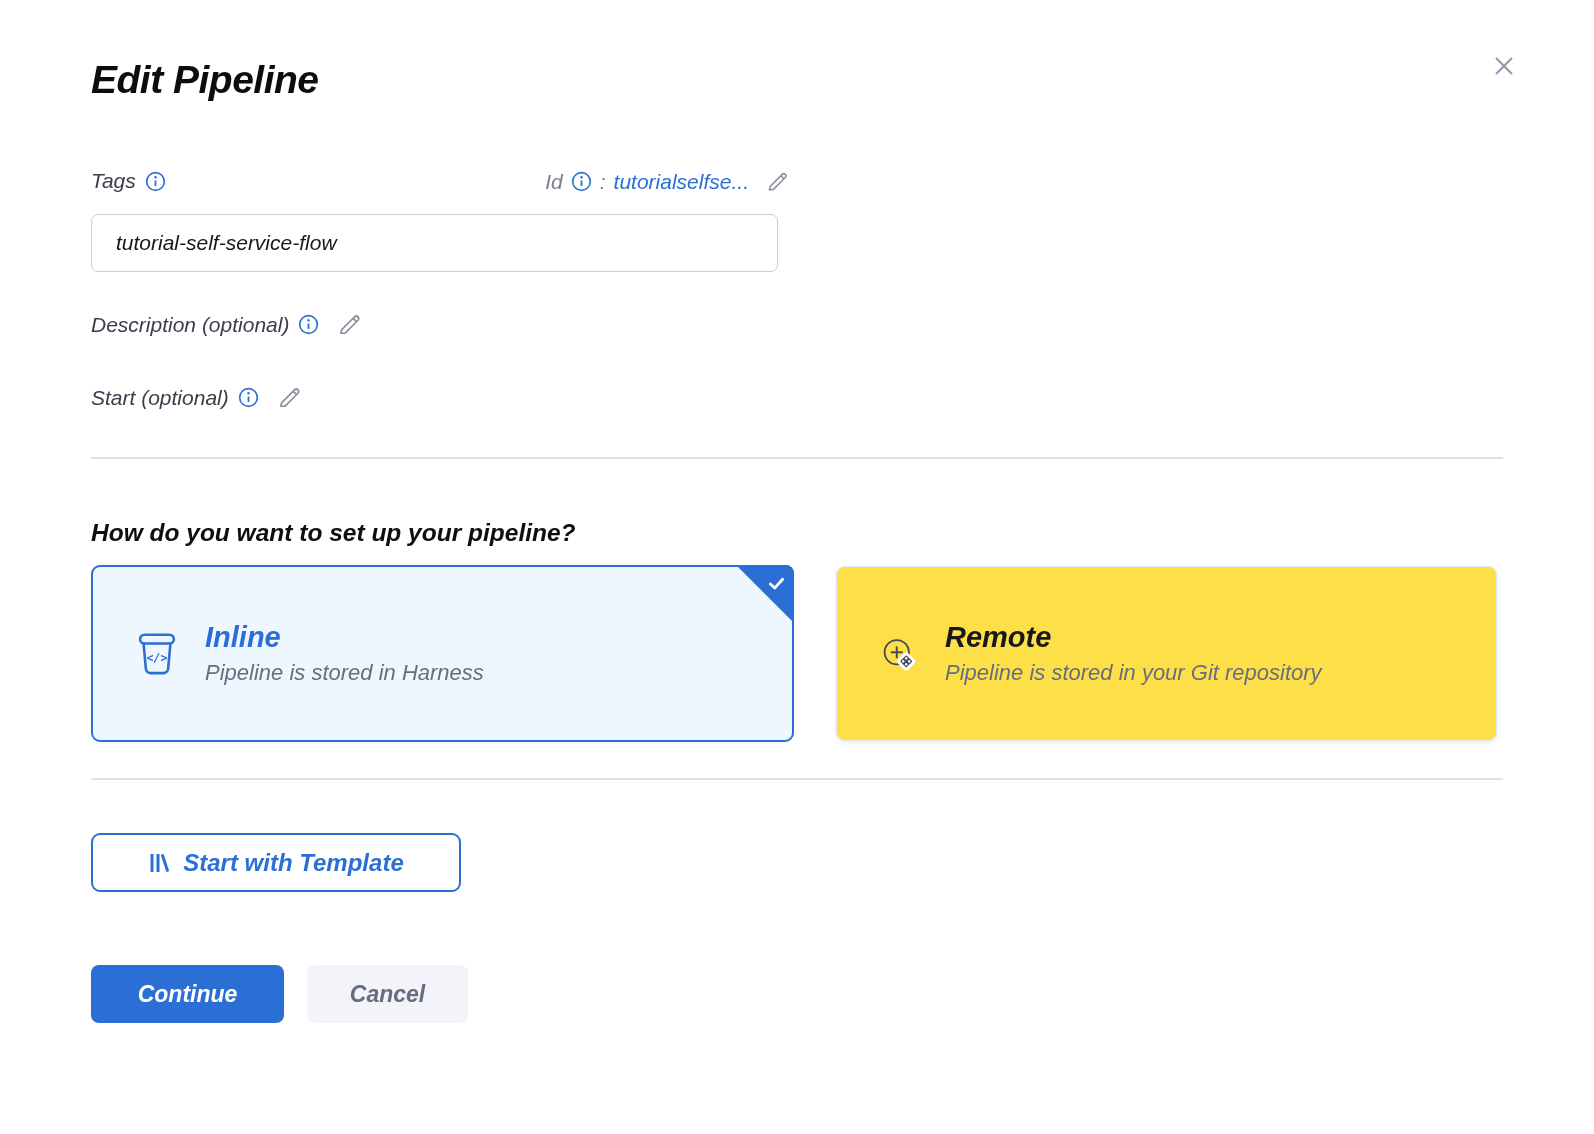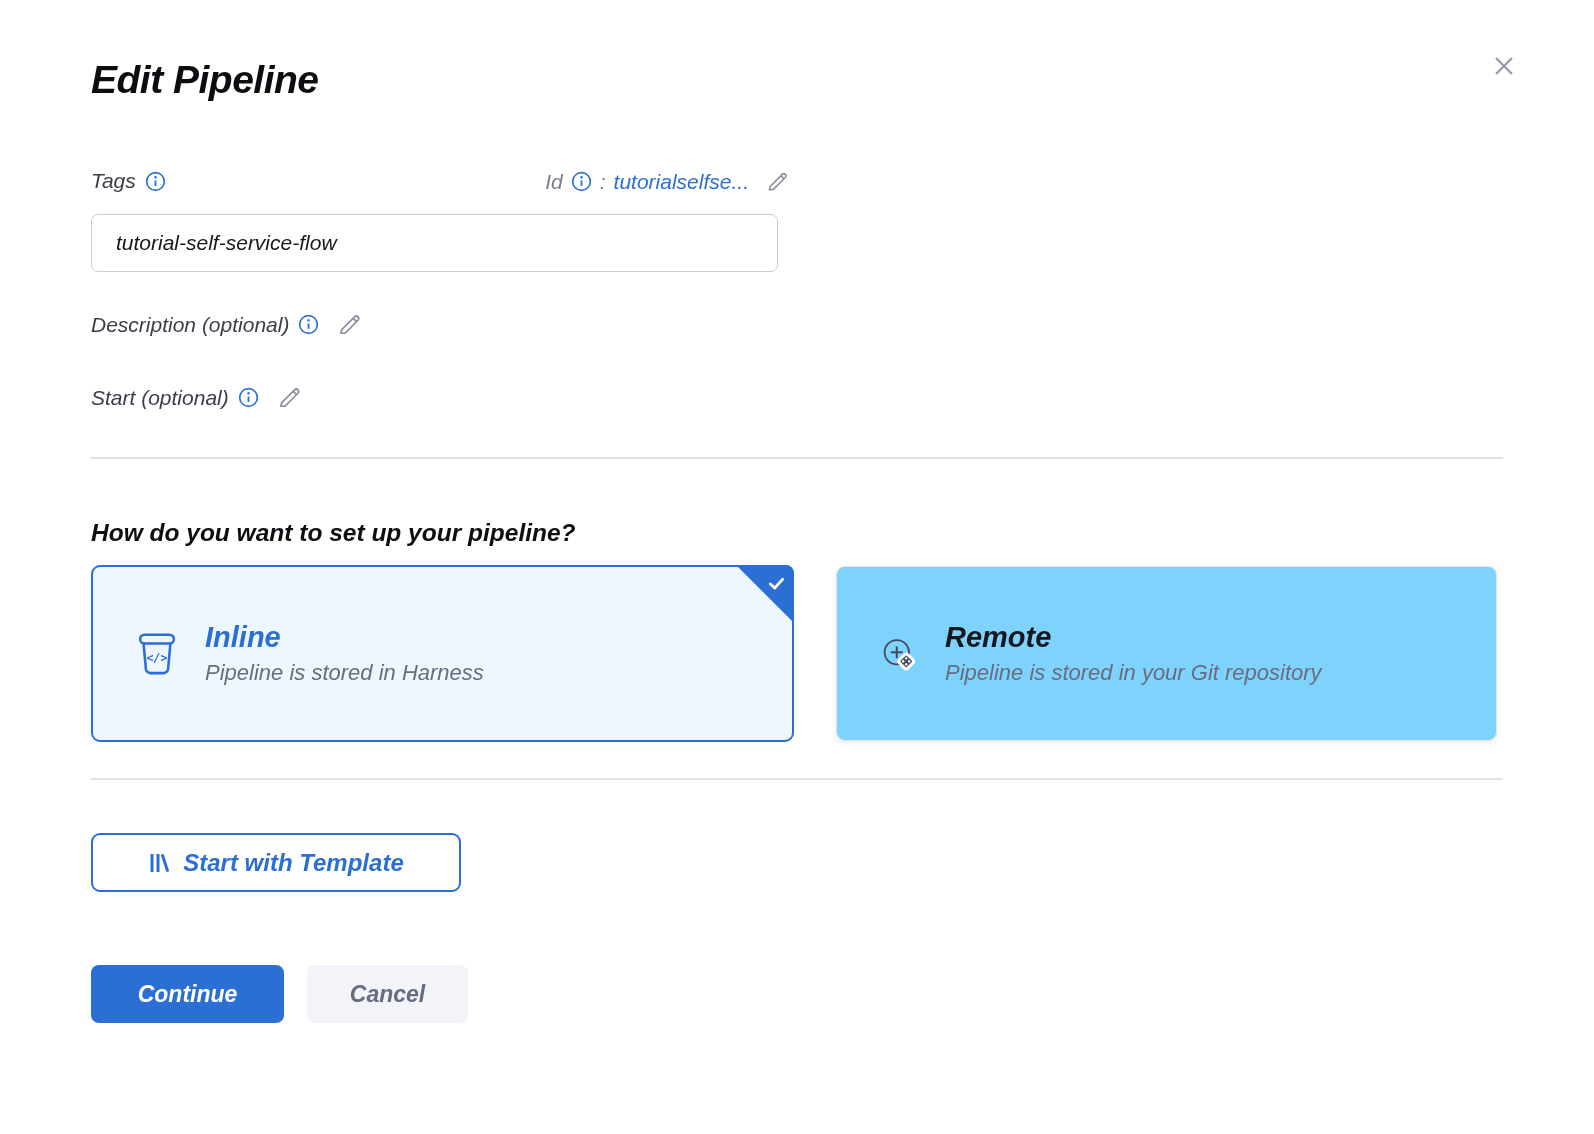--- a/index.html
+++ b/index.html
@@ -39,21 +39,21 @@
   .divider{height:2px;background:#e1e1e5;width:1412px;left:91px;}
   .divider-1{top:457px;}
   .divider-2{top:778px;}
 
   
   .setup-heading{left:91px;top:486px;font-size:24.5px;font-weight:700;color:#0e0f13;margin-top:33px;}
 
   
   .store-card{border-radius:9px;display:flex;align-items:center;padding-left:44px;cursor:pointer;}
   .inline-card{left:91px;top:565px;width:703px;height:177px;background:#eef7fd;border:2px solid var(--accent);}
-  .remote-card{left:836px;top:566px;width:661px;height:175px;background:#7dd3fc;border:1px solid #e4e5ec;
+  .remote-card{left:836px;top:566px;width:661px;height:175px;background:#fde047;border:1px solid #e4e5ec;
     box-shadow:0 2px 5px rgba(96,97,112,0.12);}
   .card-icon-wrap{flex:0 0 auto;display:flex;align-items:center;justify-content:center;}
   .card-text{margin-left:28px;}
   .card-title{font-size:29px;font-weight:700;line-height:1.15;margin-bottom:5px;}
   .inline-card .card-title{color:var(--accent);}
   .remote-card .card-title{color:#17181e;}
   .card-subtitle{font-size:22px;color:var(--muted);}
   .corner-check{position:absolute;top:-2px;right:-2px;width:58px;height:58px;background:var(--accent);
     clip-path:polygon(0 0,100% 0,100% 100%);border-top-right-radius:8px;}
   .corner-check svg{position:absolute;top:8px;right:7px;}

